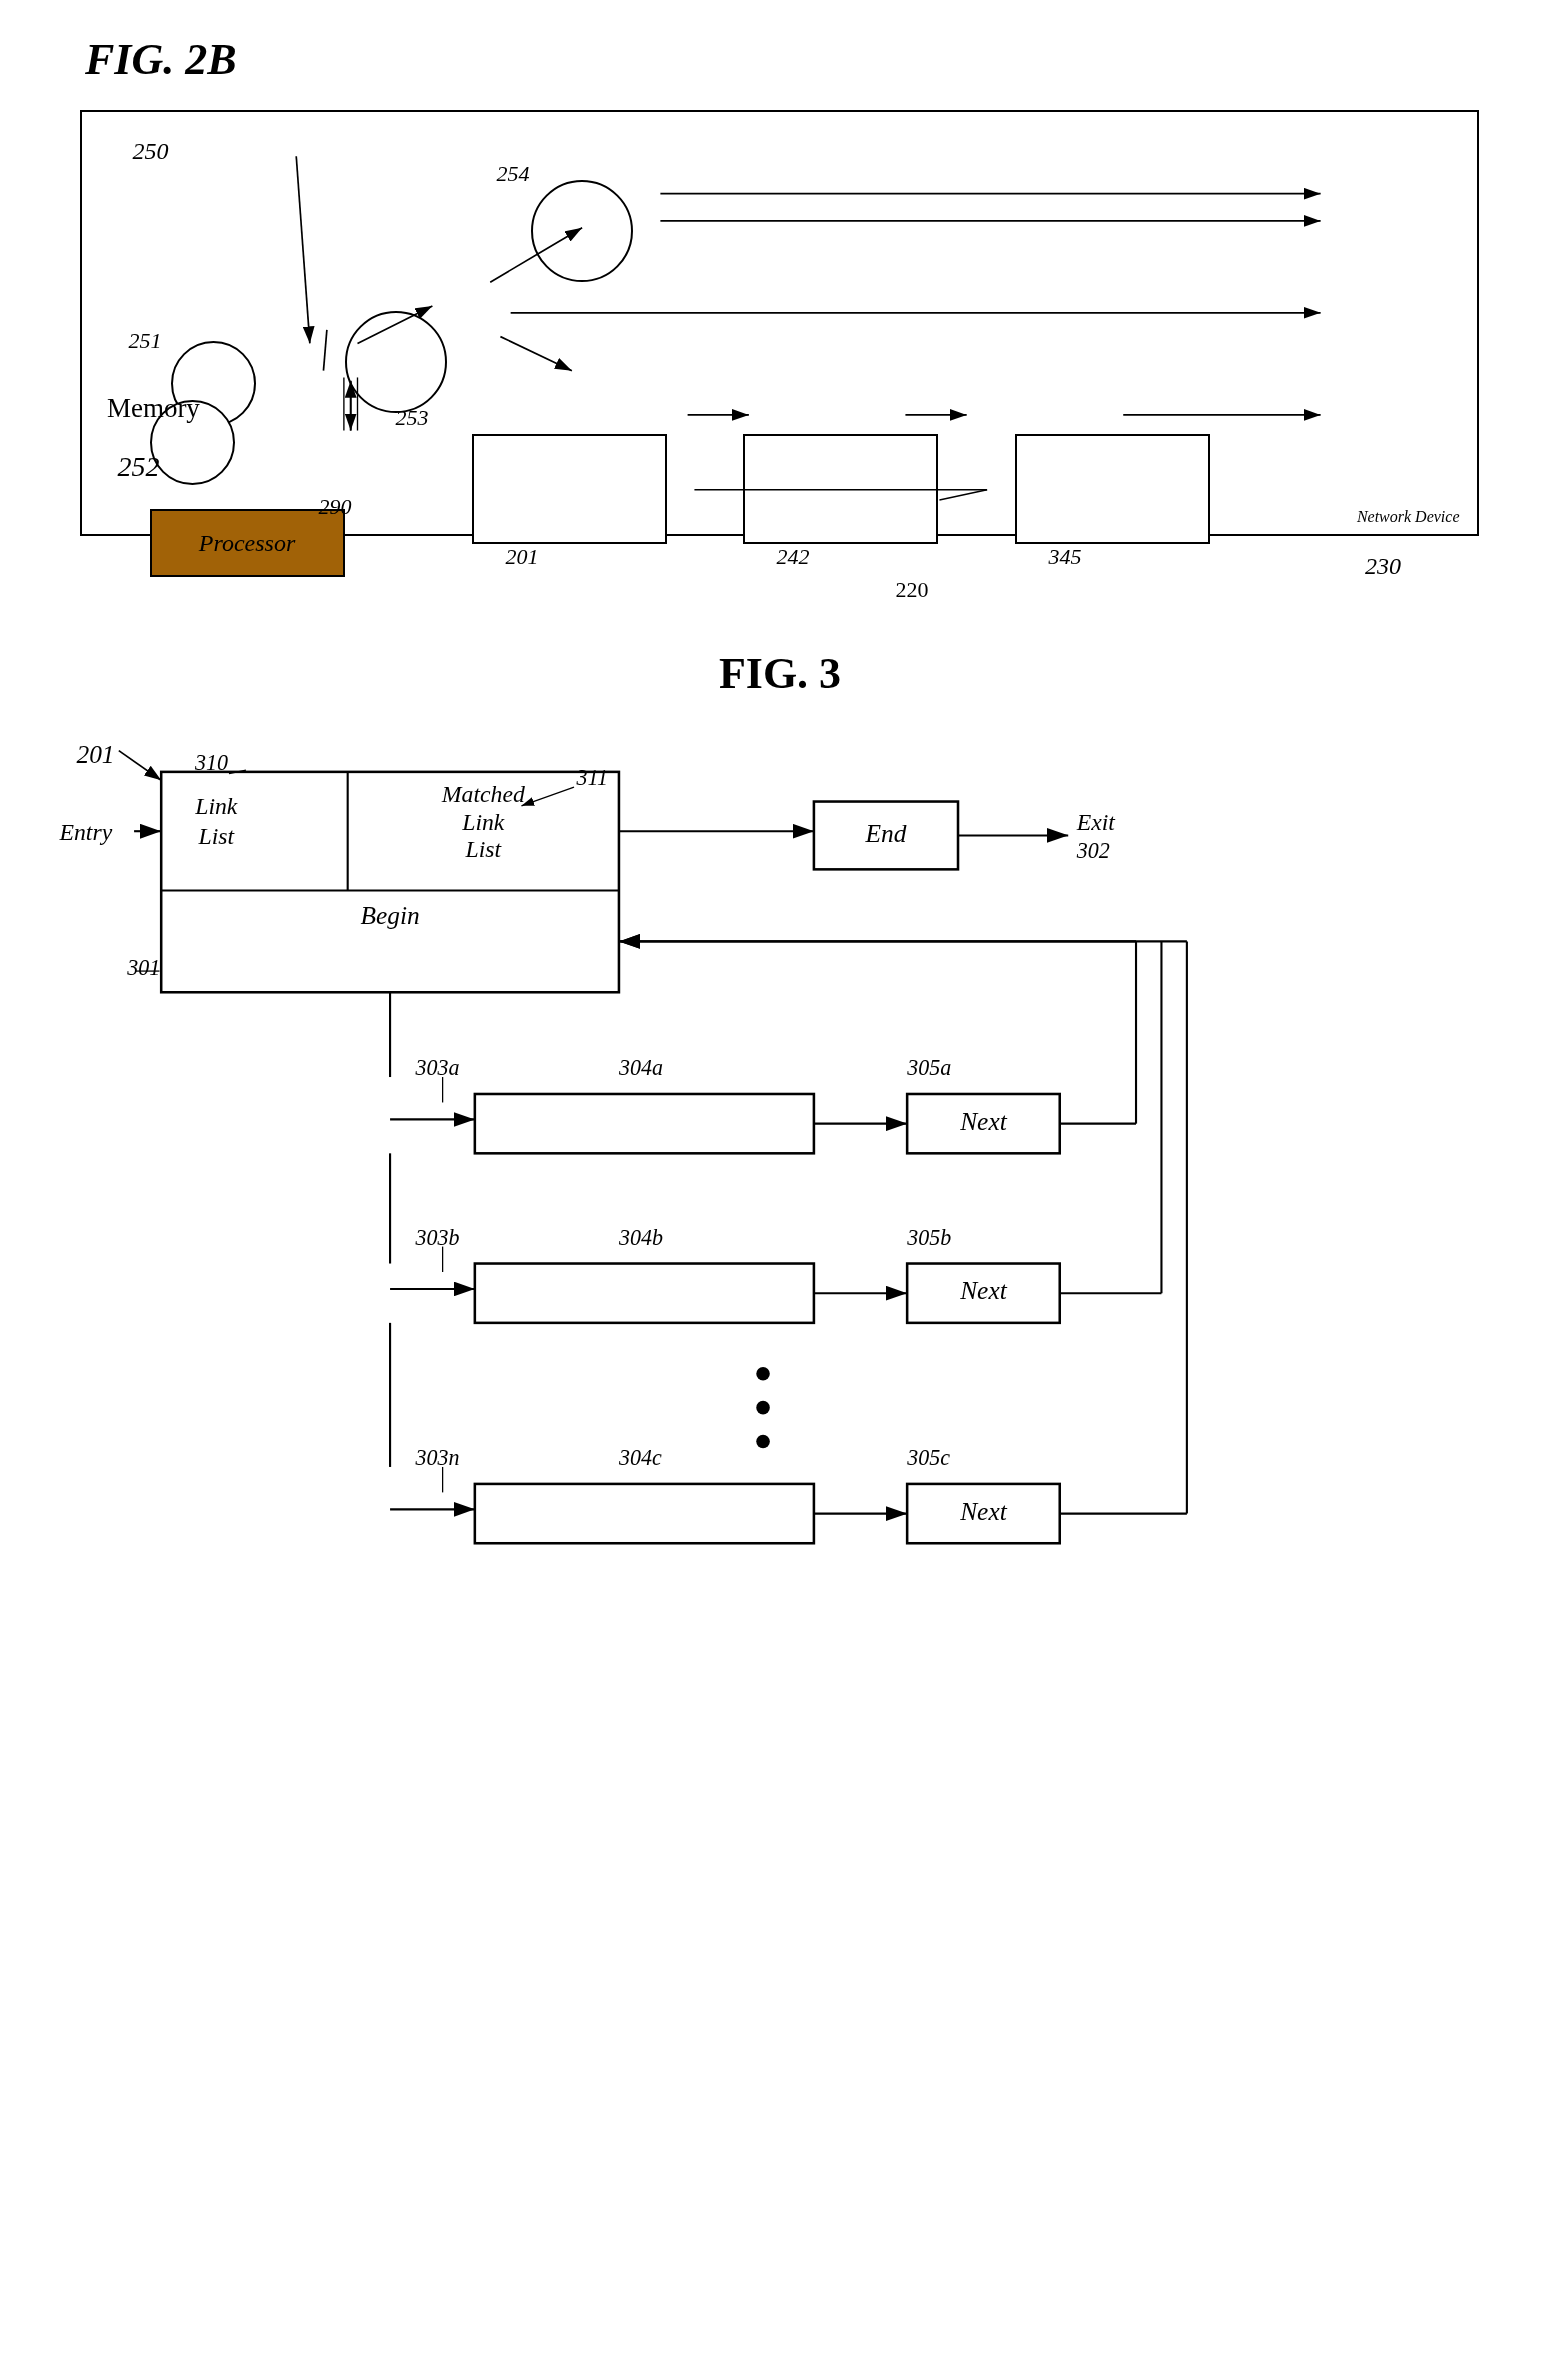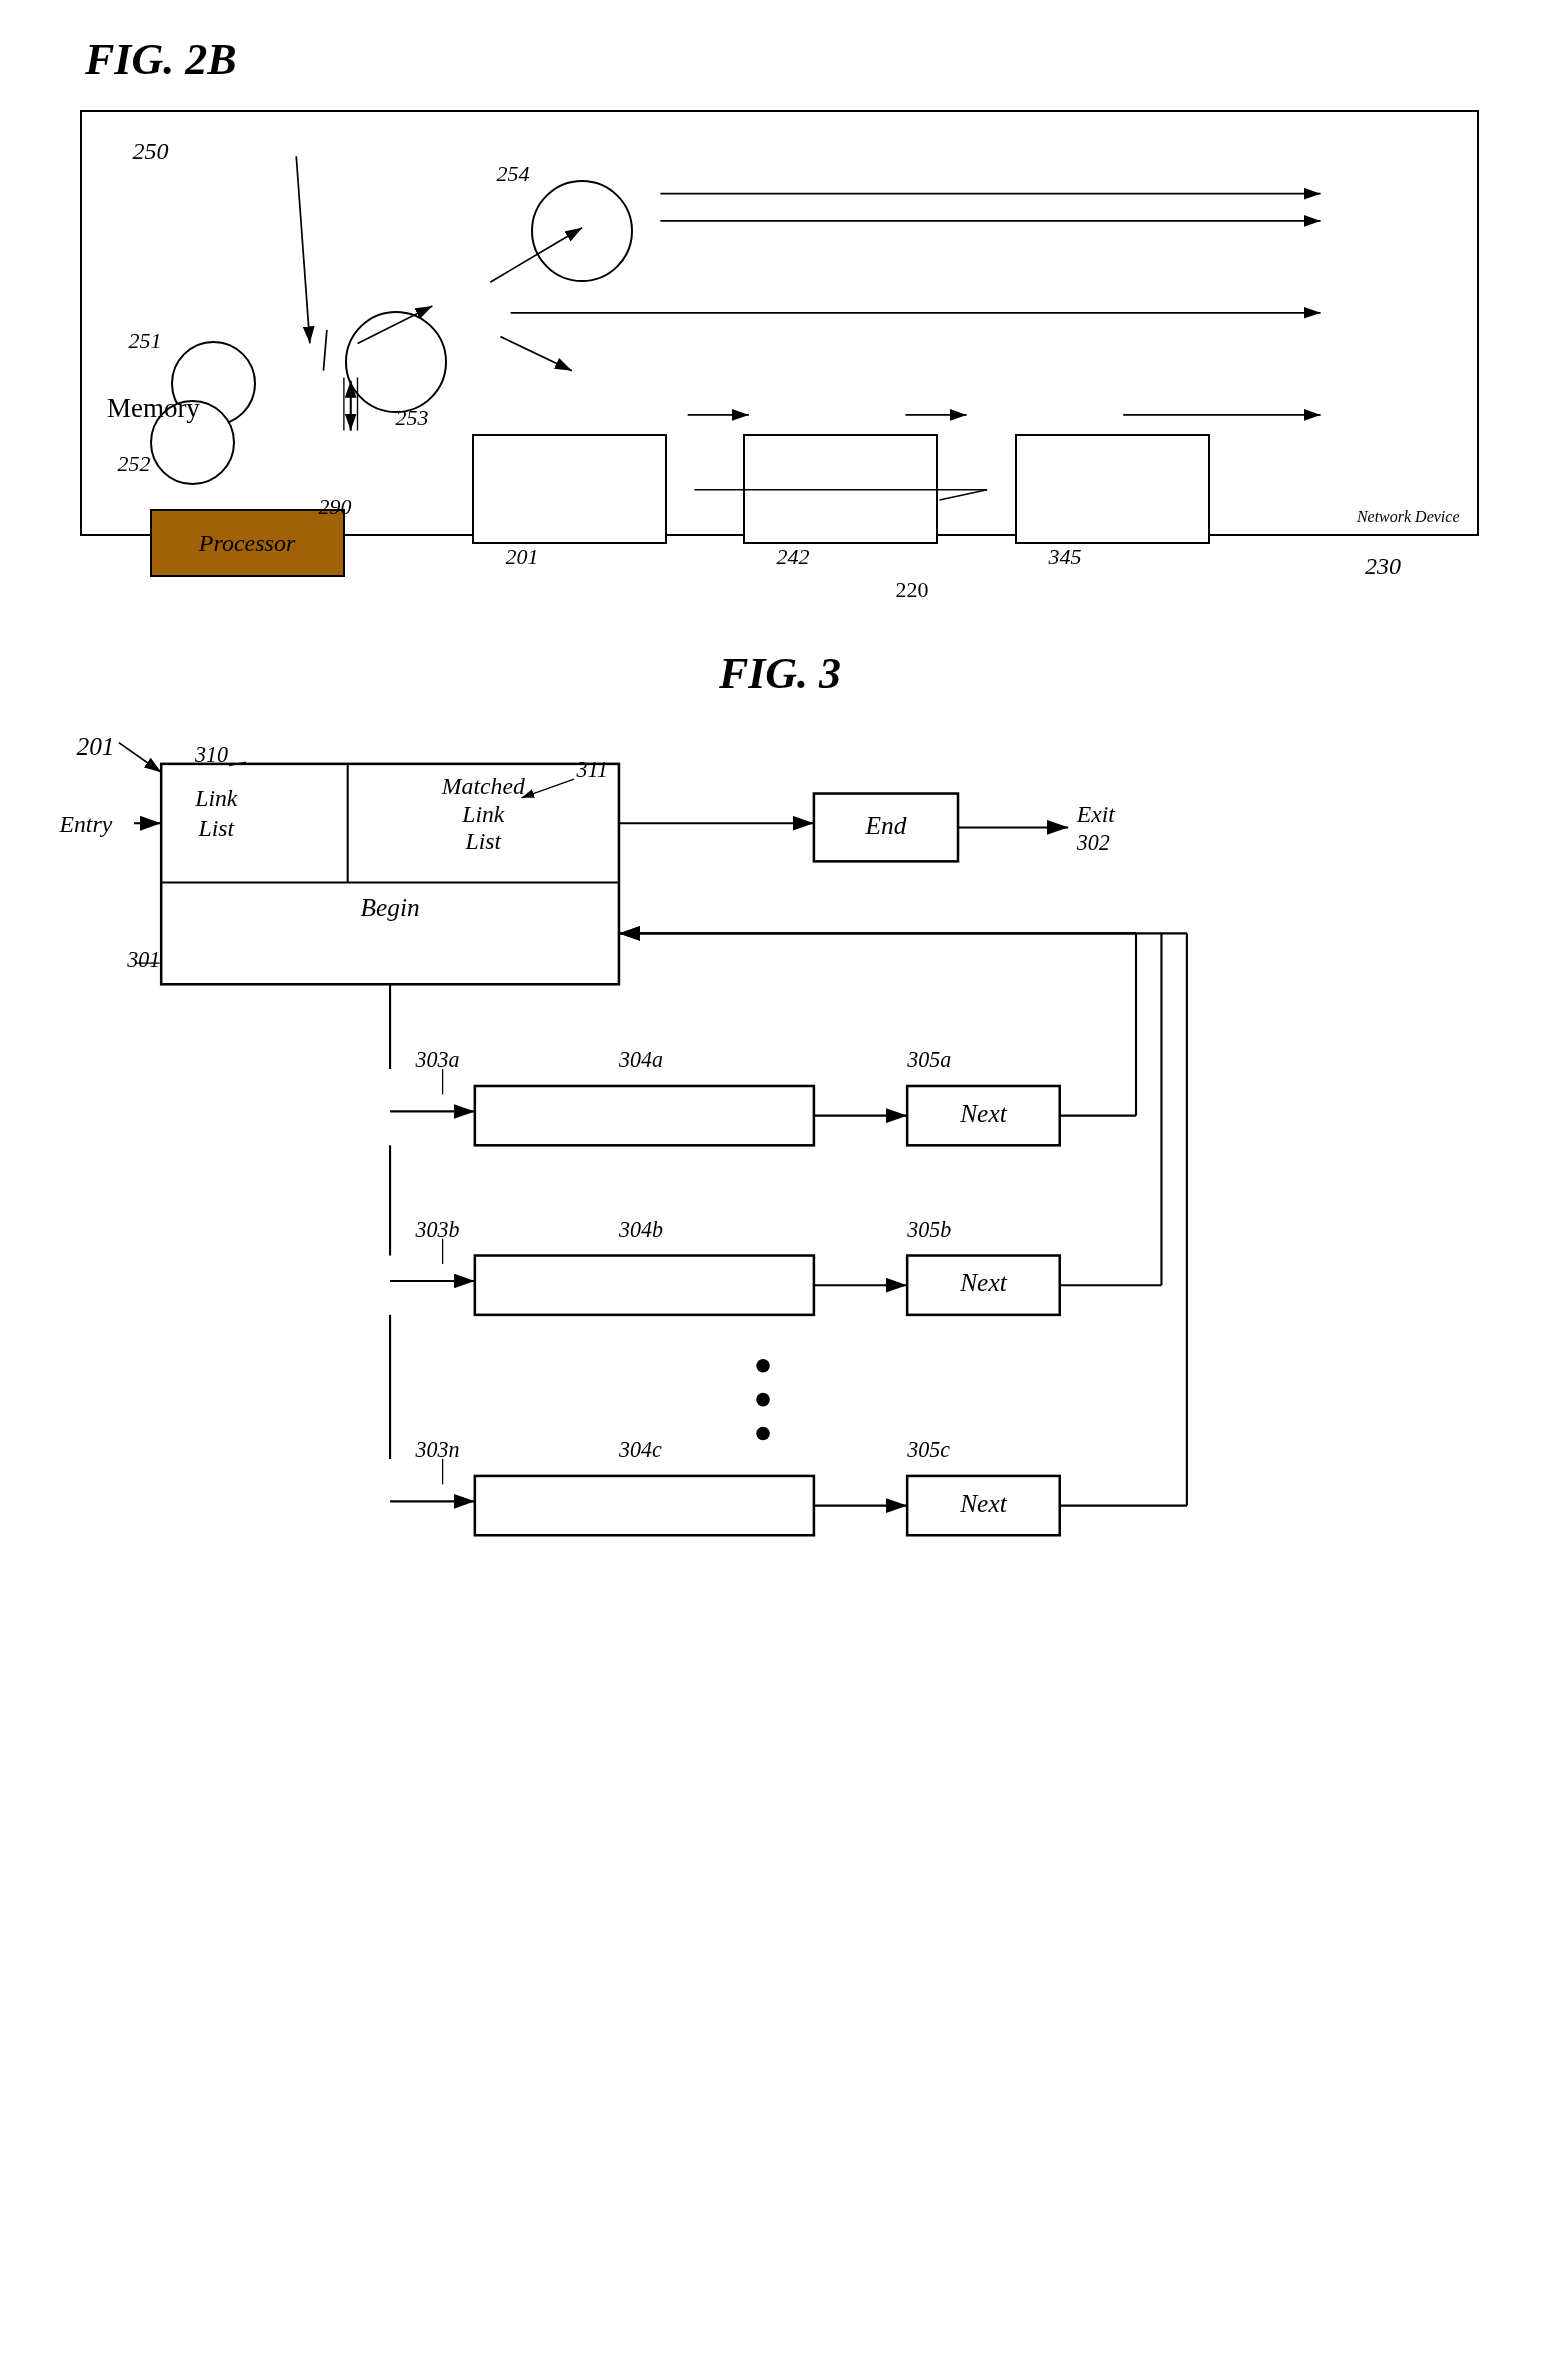--- a/index.html
+++ b/index.html
@@ -79,21 +79,21 @@
       left: 449px;
       top: 68px;
       width: 102px;
       height: 102px;
       border-radius: 50%;
       border: 2.5px solid #000;
       background: #fff;
     }
 
     .ref-251 { position: absolute; left: 47px; top: 216px; font-size: 22px; font-style: italic; }
-    .ref-252 { position: absolute; left: 36px; top: 339px; font-size: 22px; font-style: italic; }
+    .ref-252 { position: absolute; left: 36px; top: 339px; font-size: 28px; font-style: italic; }
     .ref-253 { position: absolute; left: 314px; top: 293px; font-size: 22px; font-style: italic; }
     .ref-254 { position: absolute; left: 415px; top: 49px; font-size: 22px; font-style: italic; }
 
     
     .box-201 {
       position: absolute;
       left: 390px;
       top: 322px;
       width: 195px;
       height: 110px;
@@ -169,23 +169,22 @@
       margin-top: 68px;
       position: relative;
       width: 1458px;
       margin-left: auto;
       margin-right: auto;
     }
 
     .fig3-title {
       font-size: 44px;
       font-weight: bold;
-      font-style: italic;
       text-align: center;
-      margin-bottom: 14px;
+      margin-bottom: 22px;
     }
 
     .fig3-svg {
       width: 1458px;
       height: 1102px;
       display: block;
     }
   </style>
 </head>
 <body>

